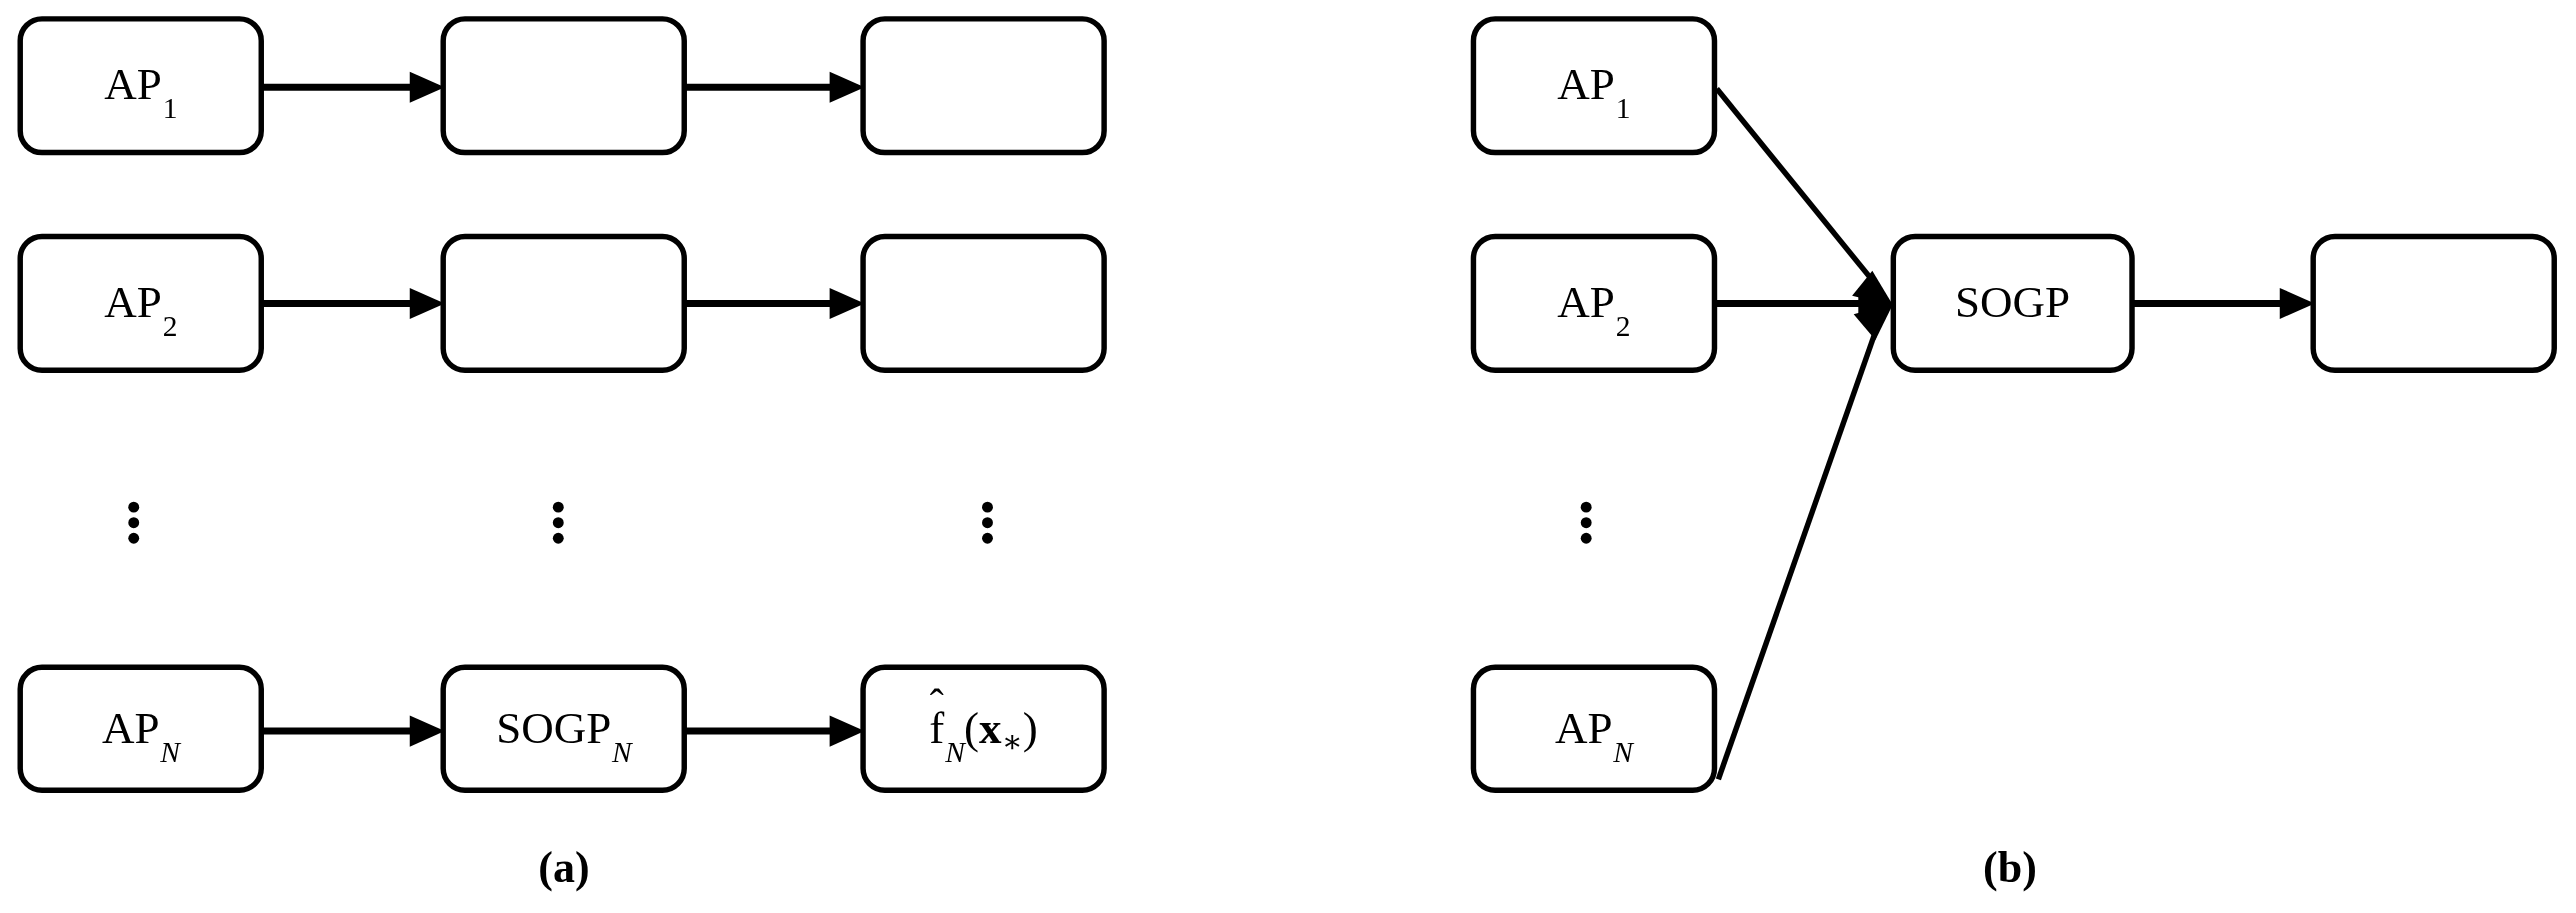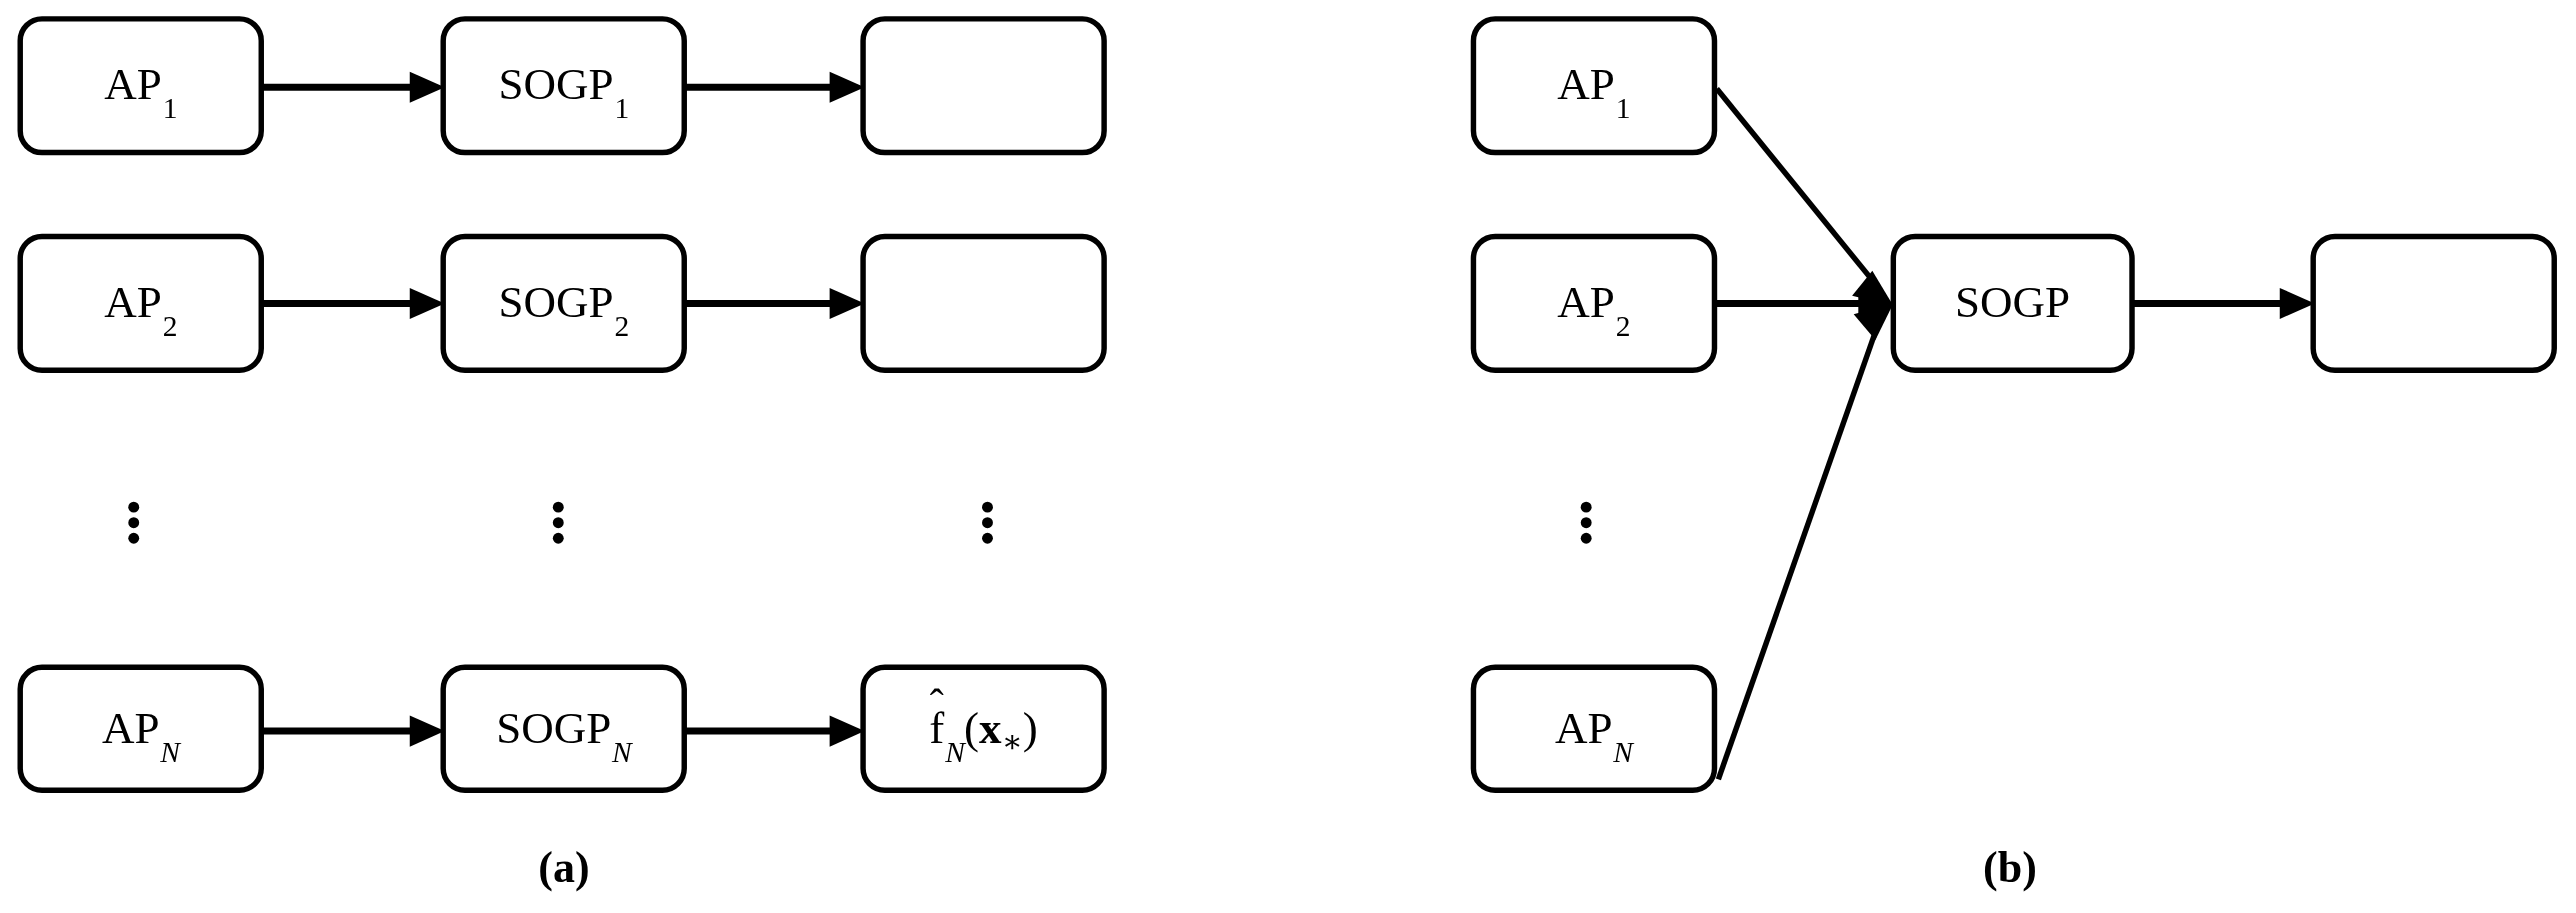--- a/index.html
+++ b/index.html
@@ -179,26 +179,20 @@
   <div class="lbl lbl-plain" style="left:20px; top:62px; width:241px;">
     <span>AP</span><span class="sub">1</span>
   </div>
   <div class="lbl lbl-plain" style="left:20px; top:280px; width:241px;">
     <span>AP</span><span class="sub">2</span>
   </div>
   <div class="lbl lbl-plain" style="left:20px; top:706px; width:241px;">
     <span>AP</span><span class="sub sub-it">N</span>
   </div>
 
-  <div class="lbl lbl-plain" style="left:443px; top:62px; width:241px;">
-    <span>SOGP</span><span class="sub">1</span>
-  </div>
-  <div class="lbl lbl-plain" style="left:443px; top:280px; width:241px;">
-    <span>SOGP</span><span class="sub">2</span>
-  </div>
   <div class="lbl lbl-plain" style="left:443px; top:706px; width:241px;">
     <span>SOGP</span><span class="sub sub-it">N</span>
   </div>
 
 
 
   <div class="lbl fnc" style="left:863px; top:706px; width:241px;">
     <span class="hatwrap"><span class="hatmark">̂</span><span>f</span></span><span class="sub sub-it">N</span><span>(</span><span class="bx">x</span><span class="star">∗</span><span>)</span>
   </div>
 

